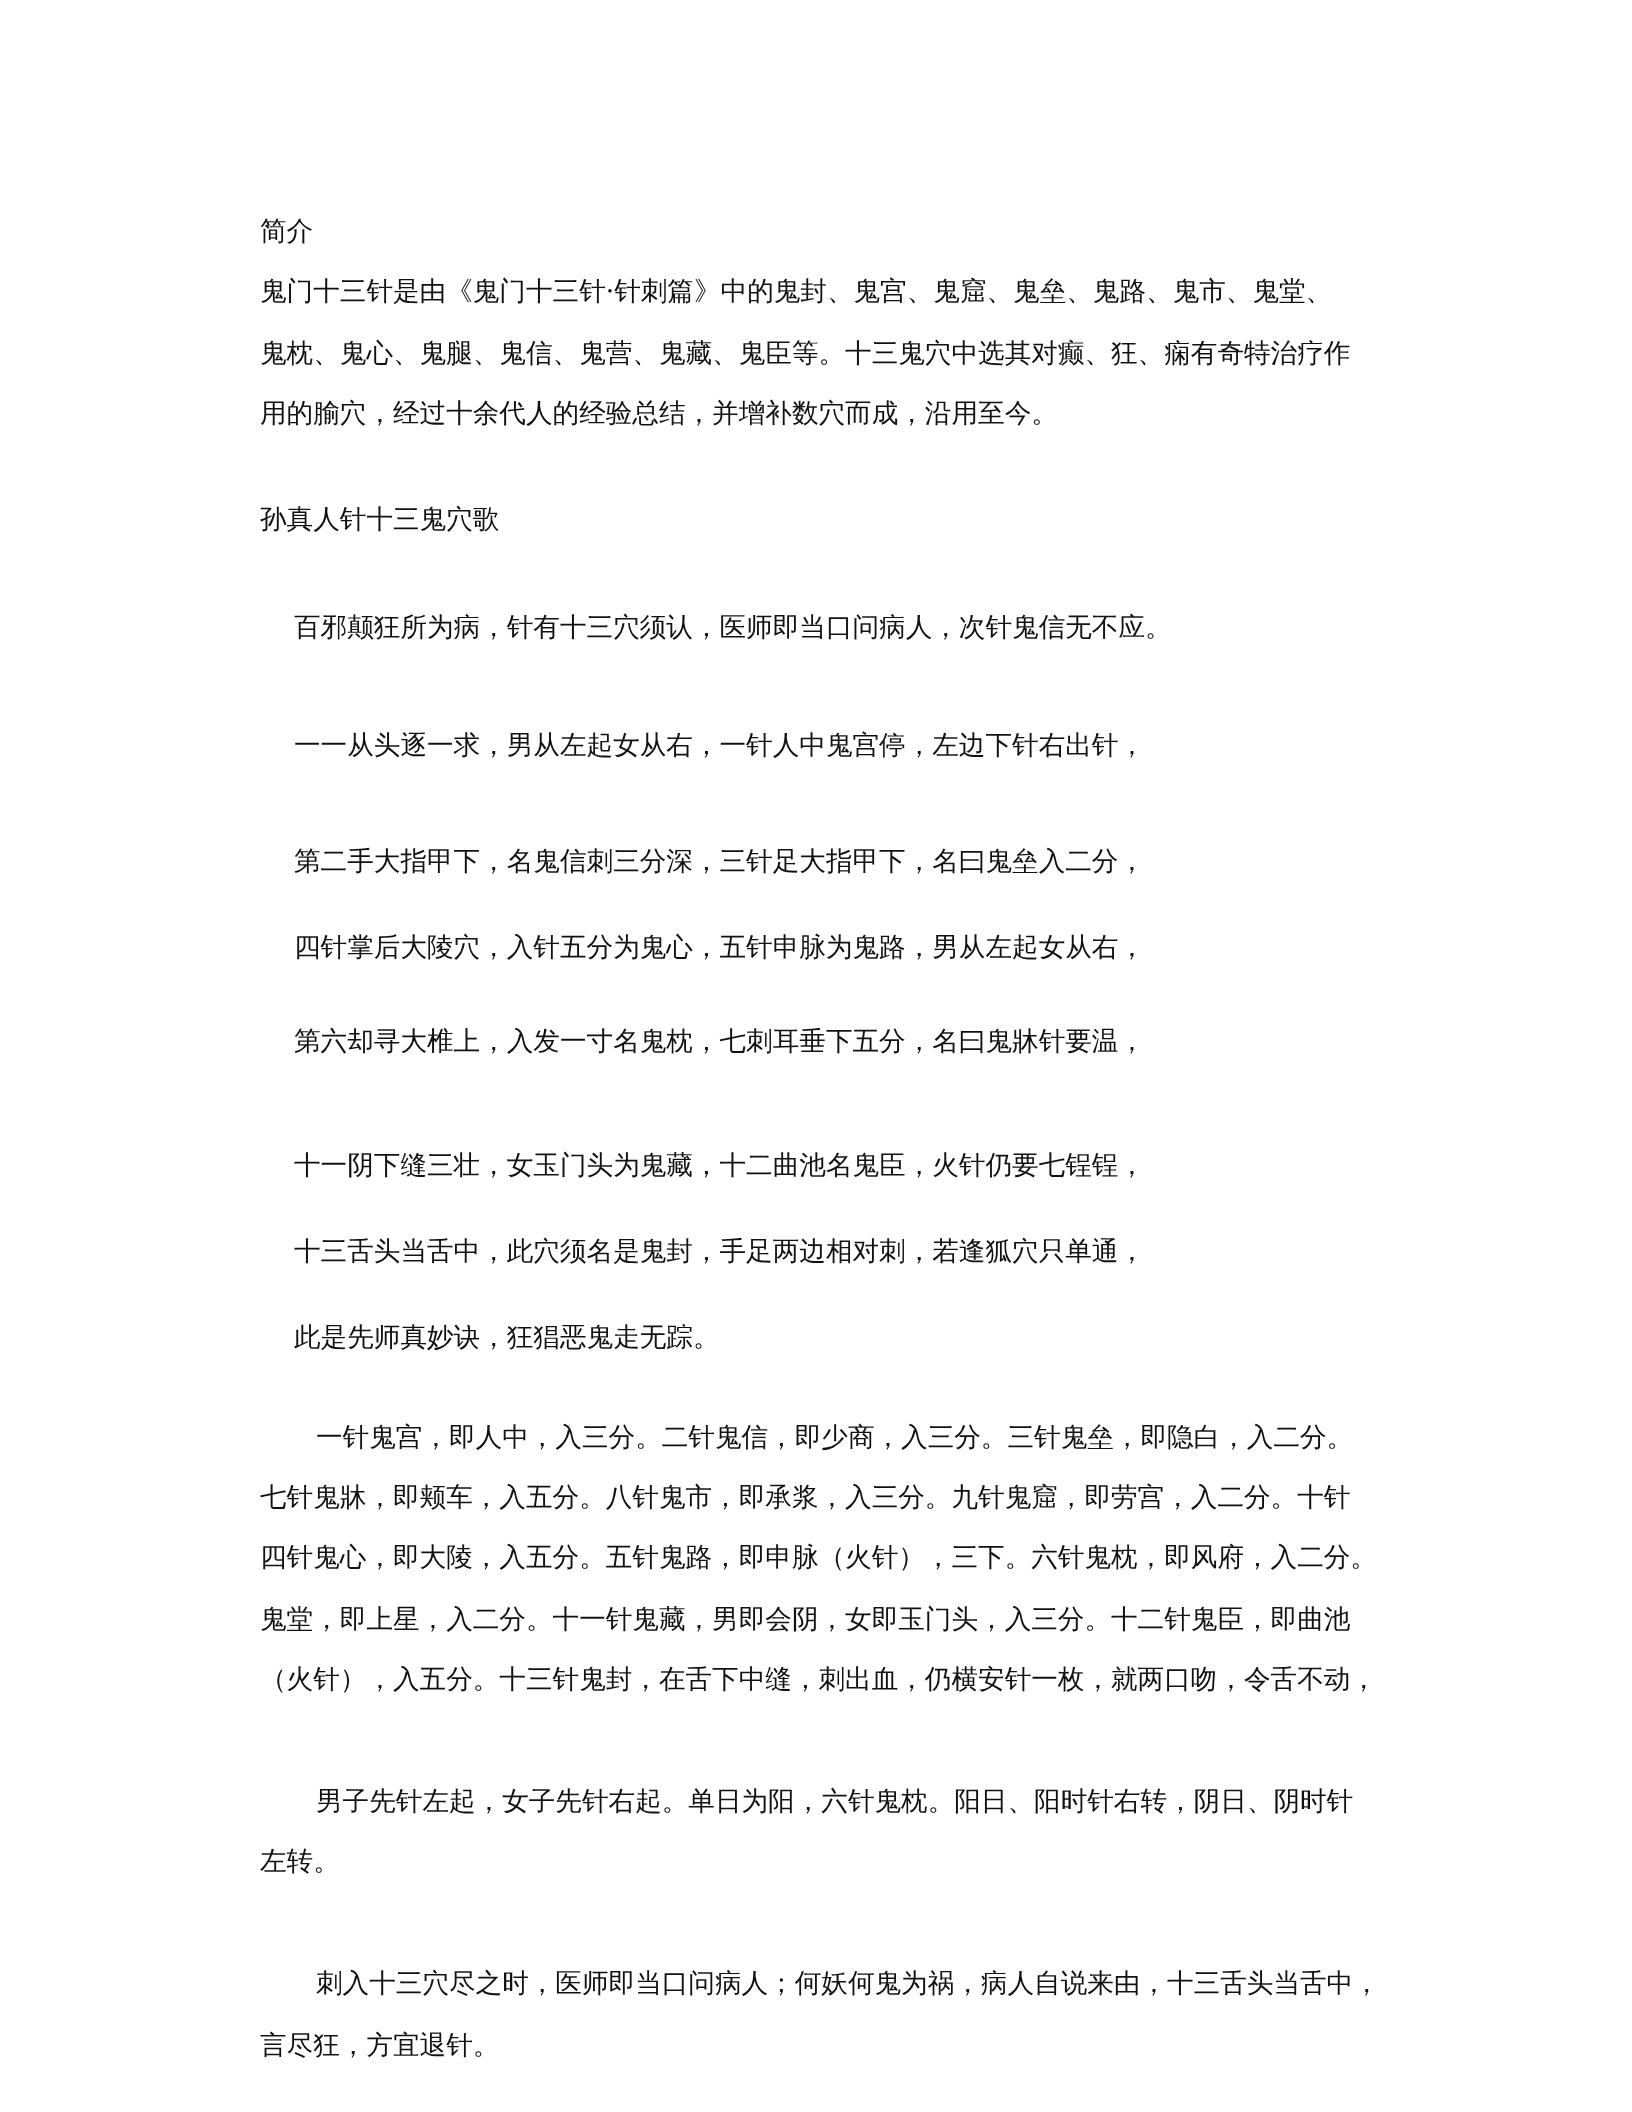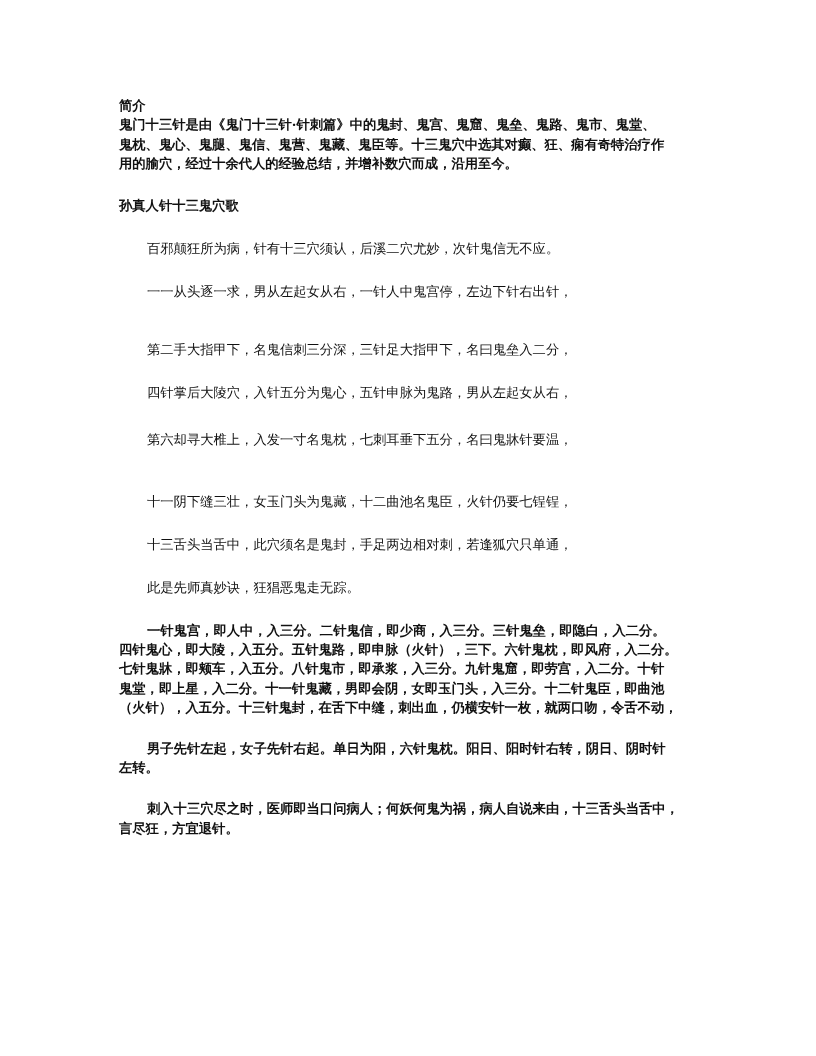--- a/index.html
+++ b/index.html
@@ -1,55 +1,55 @@
 <!DOCTYPE html>
 <html><head>
   <meta charset="utf-8">
   <style>
     html, body { margin: 0; padding: 0; background: #ffffff; }
     body { width: 816px; height: 1056px; position: relative; overflow: hidden;
            font-family: "DejaVu Serif", "Liberation Serif", serif; color: #111; }
     .page { position: absolute; left: 119px; top: 96px; width: 590px; font-size: 13.3px; line-height: 19.4px; }
-    .line { white-space: nowrap; margin: 0; font-weight: bold; }
+    .line { white-space: nowrap; margin: 11px; }
     .gap { height: 19.4px; }
     .poem-line { padding-left: 28px; white-space: nowrap; margin: 0; }
   </style>
 </head>
 <body>
 
 <div class="page">
   <p class="line">简介</p>
   <p class="line">鬼门十三针是由《鬼门十三针·针刺篇》中的鬼封、鬼宫、鬼窟、鬼垒、鬼路、鬼市、鬼堂、</p>
   <p class="line">鬼枕、鬼心、鬼腿、鬼信、鬼营、鬼藏、鬼臣等。十三鬼穴中选其对癫、狂、痫有奇特治疗作</p>
   <p class="line">用的腧穴，经过十余代人的经验总结，并增补数穴而成，沿用至今。</p>
   <div class="gap"></div>
   <p class="line" style="margin-top:3px">孙真人针十三鬼穴歌</p>
   <div class="gap"></div>
-  <p class="poem-line" style="margin-top:4px">百邪颠狂所为病，针有十三穴须认，后溪二穴尤妙，次针鬼信无不应。</p>
+  <p class="poem-line" style="margin-top:4px">百邪颠狂所为病，针有十三穴须认，医师即当口问病人，次针鬼信无不应。</p>
   <div class="gap"></div>
-  <p class="poem-line" style="margin-top:4px">一一从头逐一求，男从左起女从右，一针人中鬼宫停，左边下针右出针，</p>
+  <p class="poem-line" style="margin-top:20px">一一从头逐一求，男从左起女从右，一针人中鬼宫停，左边下针右出针，</p>
   <div class="gap"></div>
   <p class="poem-line" style="margin-top:20px">第二手大指甲下，名鬼信刺三分深，三针足大指甲下，名曰鬼垒入二分，</p>
   <div class="gap"></div>
   <p class="poem-line" style="margin-top:4px">四针掌后大陵穴，入针五分为鬼心，五针申脉为鬼路，男从左起女从右，</p>
   <div class="gap"></div>
   <p class="poem-line" style="margin-top:8px">第六却寻大椎上，入发一寸名鬼枕，七刺耳垂下五分，名曰鬼牀针要温，</p>
   <div class="gap"></div>
   <div class="gap"></div>
   <p class="poem-line" style="margin-top:4px">十一阴下缝三壮，女玉门头为鬼藏，十二曲池名鬼臣，火针仍要七锃锃，</p>
   <div class="gap"></div>
   <p class="poem-line" style="margin-top:4px">十三舌头当舌中，此穴须名是鬼封，手足两边相对刺，若逢狐穴只单通，</p>
   <div class="gap"></div>
   <p class="poem-line" style="margin-top:4px">此是先师真妙诀，狂猖恶鬼走无踪。</p>
   <div class="gap"></div>
 
   <div style="margin-top:4px">
     <p class="line" style="padding-left:28px">一针鬼宫，即人中，入三分。二针鬼信，即少商，入三分。三针鬼垒，即隐白，入二分。</p>
+    <p class="line">七针鬼牀，即颊车，入五分。八针鬼市，即承浆，入三分。九针鬼窟，即劳宫，入二分。十针</p>
     <p class="line">四针鬼心，即大陵，入五分。五针鬼路，即申脉（火针），三下。六针鬼枕，即风府，入二分。</p>
-    <p class="line">七针鬼牀，即颊车，入五分。八针鬼市，即承浆，入三分。九针鬼窟，即劳宫，入二分。十针</p>
     <p class="line">鬼堂，即上星，入二分。十一针鬼藏，男即会阴，女即玉门头，入三分。十二针鬼臣，即曲池</p>
     <p class="line">（火针），入五分。十三针鬼封，在舌下中缝，刺出血，仍横安针一枚，就两口吻，令舌不动，</p>
   </div>
   <div class="gap"></div>
   <div style="margin-top:2px">
     <p class="line" style="padding-left:28px">男子先针左起，女子先针右起。单日为阳，六针鬼枕。阳日、阳时针右转，阴日、阴时针</p>
     <p class="line">左转。</p>
   </div>
   <div class="gap"></div>
   <div style="margin-top:2px">

